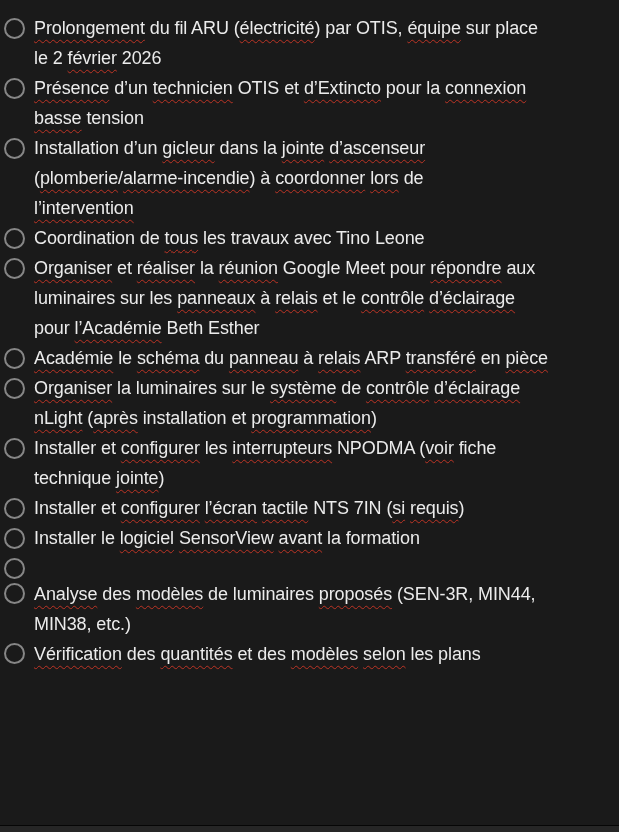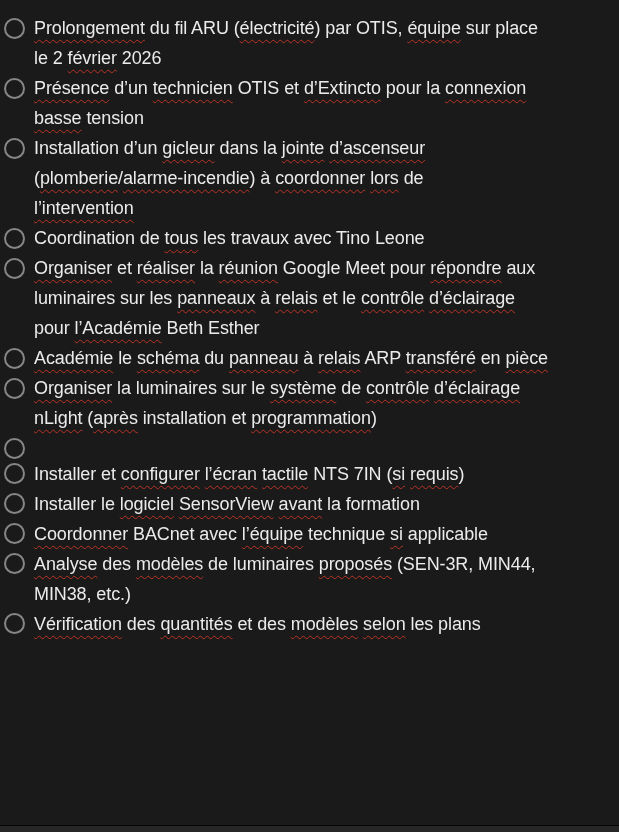--- a/index.html
+++ b/index.html
@@ -102,38 +102,39 @@
       </div>
       <div class="item">
         <span class="circle"></span>
         <div class="item-text">
           <div class="line"><span class="misspell">Organiser</span><span> la luminaires sur le </span><span class="misspell">système</span><span> de </span><span class="misspell">contrôle</span><span> </span><span class="misspell">d’éclairage</span></div>
           <div class="line"><span class="misspell">nLight</span><span> (</span><span class="misspell">après</span><span> installation et </span><span class="misspell">programmation</span><span>)</span></div>
         </div>
       </div>
       <div class="item">
         <span class="circle"></span>
+        <div class="item-text">
+          <div class="line"><span>Installer et </span><span class="misspell">configurer</span><span> les </span><span class="misspell">interrupteurs</span><span> NPODMA (</span><span class="misspell">voir</span><span> fiche</span></div>
+          <div class="line"><span>technique </span><span class="misspell">jointe</span><span>)</span></div>
+        </div>
       </div>
       <div class="item">
         <span class="circle"></span>
         <div class="item-text">
           <div class="line"><span>Installer et </span><span class="misspell">configurer</span><span> </span><span class="misspell">l’écran</span><span> </span><span class="misspell">tactile</span><span> NTS 7IN (</span><span class="misspell">si</span><span> </span><span class="misspell">requis</span><span>)</span></div>
         </div>
       </div>
       <div class="item">
         <span class="circle"></span>
         <div class="item-text">
           <div class="line"><span>Installer le </span><span class="misspell">logiciel</span><span> </span><span class="misspell">SensorView</span><span> </span><span class="misspell">avant</span><span> la formation</span></div>
         </div>
       </div>
       <div class="item">
         <span class="circle"></span>
-        <div class="item-text">
-          <div class="line"><span class="misspell">Coordonner</span><span> BACnet avec </span><span class="misspell">l’équipe</span><span> technique </span><span class="misspell">si</span><span> applicable</span></div>
-        </div>
       </div>
       <div class="item">
         <span class="circle"></span>
         <div class="item-text">
           <div class="line"><span class="misspell">Analyse</span><span> des </span><span class="misspell">modèles</span><span> de luminaires </span><span class="misspell">proposés</span><span> (SEN-3R, MIN44,</span></div>
           <div class="line"><span>MIN38, etc.)</span></div>
         </div>
       </div>
       <div class="item">
         <span class="circle"></span>

